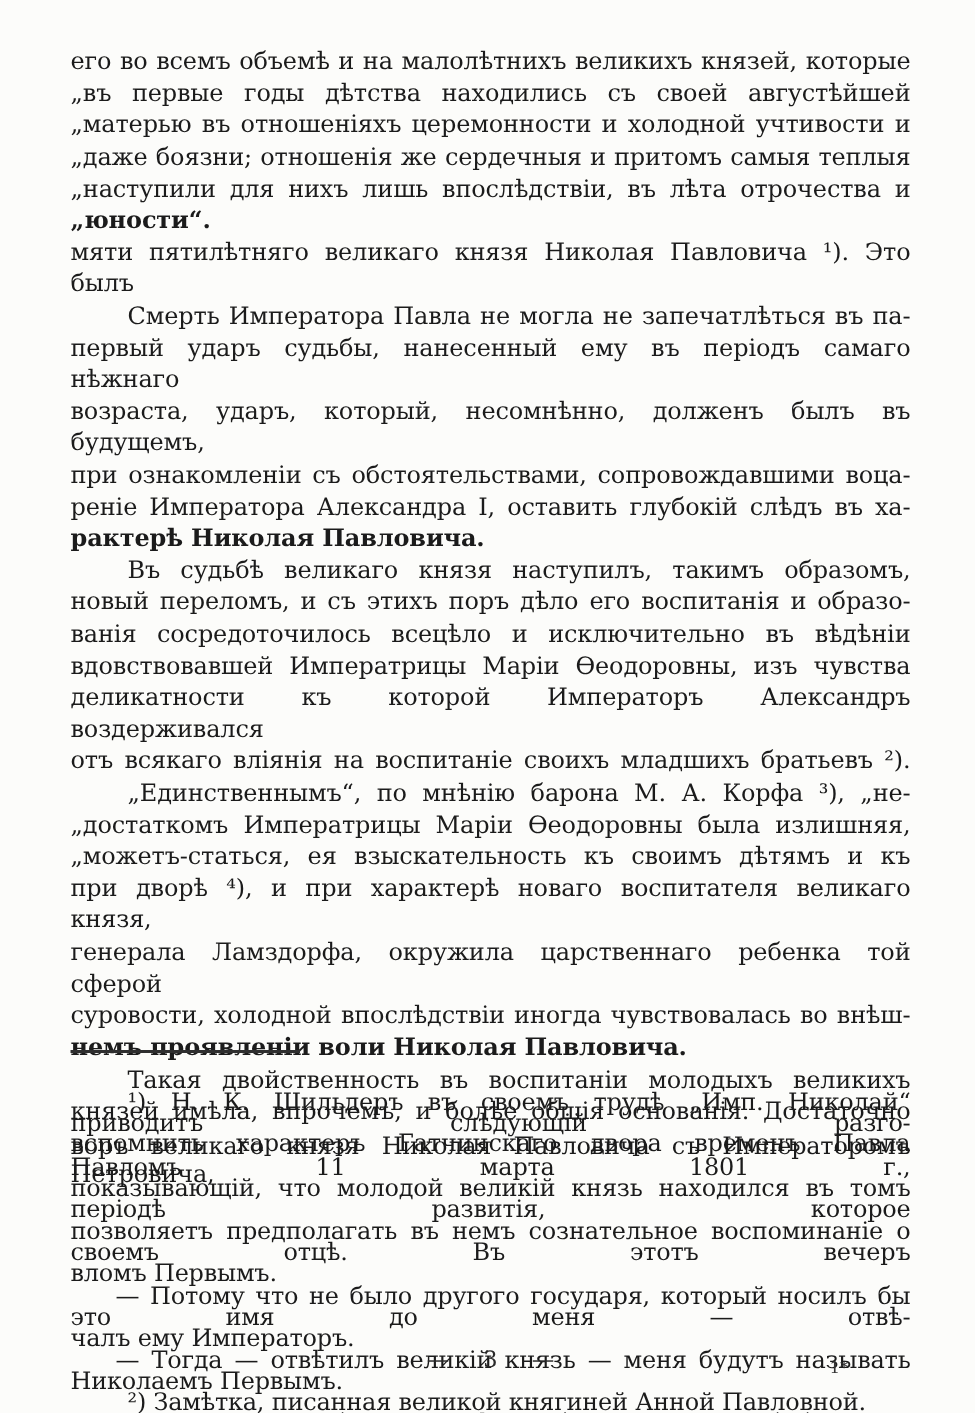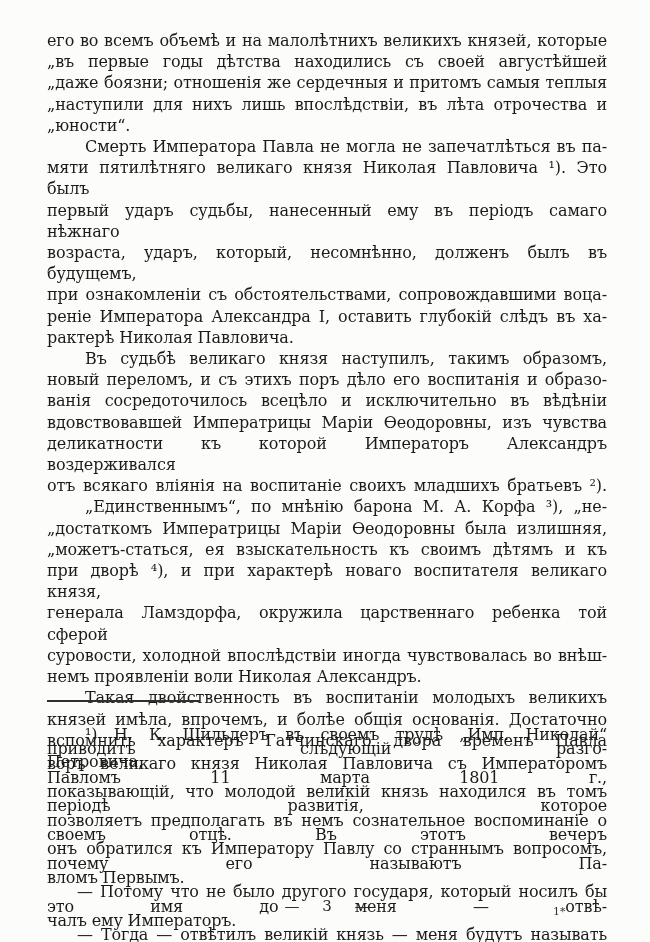--- a/index.html
+++ b/index.html
@@ -28,21 +28,21 @@
     width: 560px;
     font-size: 16px;
     line-height: 21.2px;
     letter-spacing: -0.1px;
   }
   .ln {
     text-align: justify;
     text-align-last: justify;
     white-space: normal;
   }
-  .ln.end { text-align-last: left; }
+  .ln.end { text-align-last: left; font-weight: bold; }
   .ind { text-indent: 38px; }
   .dlg { text-indent: 30px; }
   .fn-separator {
     position: absolute;
     left: 47px;
     top: 700px;
     width: 153px;
     border-top: 2px solid #2f2f2f;
   }
   .footnotes {
@@ -86,28 +86,29 @@
 </head>
 <body>
 
 <div class="page">
 
   <main class="text-block">
 
     <section class="paragraph">
       <div class="ln">его во всемъ объемѣ и на малолѣтнихъ великихъ князей, которые</div>
       <div class="ln">„въ первые годы дѣтства находились съ своей августѣйшей</div>
+      <div class="ln">„матерью въ отношеніяхъ церемонности и холодной учтивости и</div>
       <div class="ln">„даже боязни; отношенія же сердечныя и притомъ самыя теплыя</div>
       <div class="ln">„наступили для нихъ лишь впослѣдствіи, въ лѣта отрочества и</div>
       <div class="ln end">„юности“.</div>
     </section>
 
     <section class="paragraph">
+      <div class="ln">мяти пятилѣтняго великаго князя Николая Павловича ¹). Это былъ</div>
       <div class="ln ind">Смерть Императора Павла не могла не запечатлѣться въ па-</div>
-      <div class="ln">мяти пятилѣтняго великаго князя Николая Павловича ¹). Это былъ</div>
       <div class="ln">первый ударъ судьбы, нанесенный ему въ періодъ самаго нѣжнаго</div>
       <div class="ln">возраста, ударъ, который, несомнѣнно, долженъ былъ въ будущемъ,</div>
       <div class="ln">при ознакомленіи съ обстоятельствами, сопровождавшими воца-</div>
       <div class="ln">реніе Императора Александра I, оставить глубокій слѣдъ въ ха-</div>
       <div class="ln end">рактерѣ Николая Павловича.</div>
     </section>
 
     <section class="paragraph">
       <div class="ln ind">Въ судьбѣ великаго князя наступилъ, такимъ образомъ,</div>
       <div class="ln">новый переломъ, и съ этихъ поръ дѣло его воспитанія и образо-</div>
@@ -117,39 +118,38 @@
       <div class="ln">отъ всякаго вліянія на воспитаніе своихъ младшихъ братьевъ ²).</div>
     </section>
 
     <section class="paragraph">
       <div class="ln ind">„Единственнымъ“, по мнѣнію барона М. А. Корфа ³), „не-</div>
       <div class="ln">„достаткомъ Императрицы Маріи Ѳеодоровны была излишняя,</div>
       <div class="ln">„можетъ-статься, ея взыскательность къ своимъ дѣтямъ и къ</div>
       <div class="ln">при дворѣ ⁴), и при характерѣ новаго воспитателя великаго князя,</div>
       <div class="ln">генерала Ламздорфа, окружила царственнаго ребенка той сферой</div>
       <div class="ln">суровости, холодной впослѣдствіи иногда чувствовалась во внѣш-</div>
-      <div class="ln end">немъ проявленіи воли Николая Александръ.</div>
+      <div class="ln end">немъ проявленіи воли Николая Павловича.</div>
     </section>
 
     <section class="paragraph">
       <div class="ln ind">Такая двойственность въ воспитаніи молодыхъ великихъ</div>
       <div class="ln">князей имѣла, впрочемъ, и болѣе общія основанія. Достаточно</div>
       <div class="ln">вспомнить характеръ Гатчинскаго двора временъ Павла Петровича,</div>
     </section>
 
   </main>
 
   <div class="fn-separator"></div>
 
   <section class="footnotes">
     <div class="fn-ln ind">¹) Н. К. Шильдеръ въ своемъ трудѣ „Имп. Николай“ приводитъ слѣдующій разго-</div>
     <div class="fn-ln">воръ великаго князя Николая Павловича съ Императоромъ Павломъ 11 марта 1801 г.,</div>
     <div class="fn-ln">показывающій, что молодой великій князь находился въ томъ періодѣ развитія, которое</div>
     <div class="fn-ln">позволяетъ предполагать въ немъ сознательное воспоминаніе о своемъ отцѣ. Въ этотъ вечеръ</div>
-    <div class="fn-ln">онъ обратился къ Императору Павлу со страннымъ вопросомъ, почему его называютъ Па-</div>
     <div class="fn-ln end">вломъ Первымъ.</div>
     <div class="fn-ln dlg">— Потому что не было другого государя, который носилъ бы это имя до меня — отвѣ-</div>
     <div class="fn-ln end">чалъ ему Императоръ.</div>
     <div class="fn-ln dlg end">— Тогда — отвѣтилъ великій князь — меня будутъ называть Николаемъ Первымъ.</div>
     <div class="fn-ln ind end">²) Замѣтка, писанная великой княгиней Анной Павловной.</div>
     <div class="fn-ln ind end">³) Рукоп. дневн. барона Корфа. Собств. Его Велич. библіотека.</div>
     <div class="fn-ln ind">⁴) Корсаковъ: „Дѣтство и отрочество Николая Павловича“. Русск. Арх., 1896 г., кн. 2.</div>
   </section>
 
   <footer class="page-footer">

